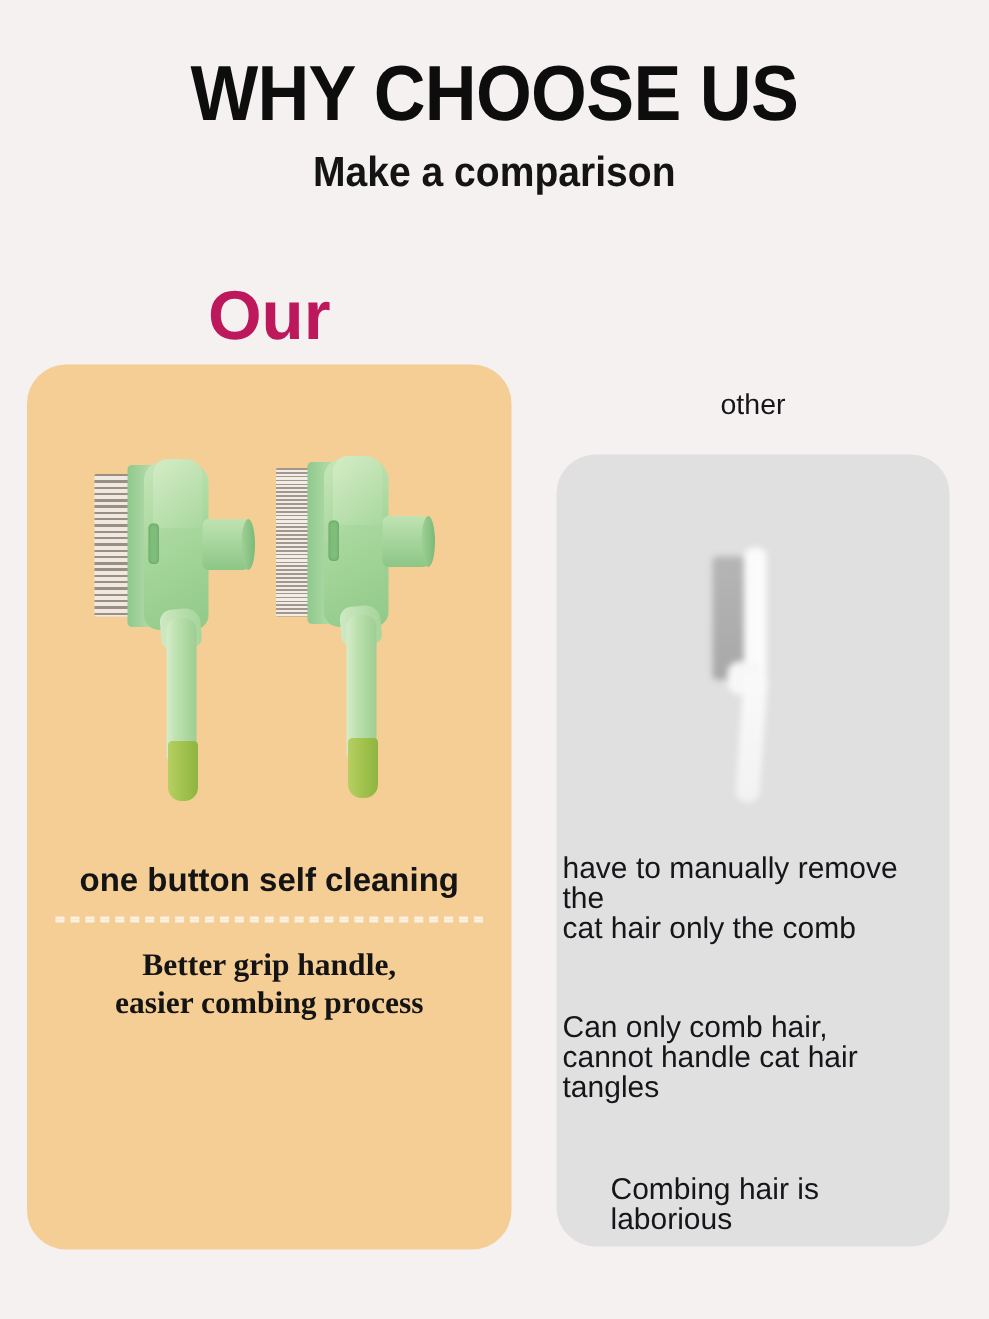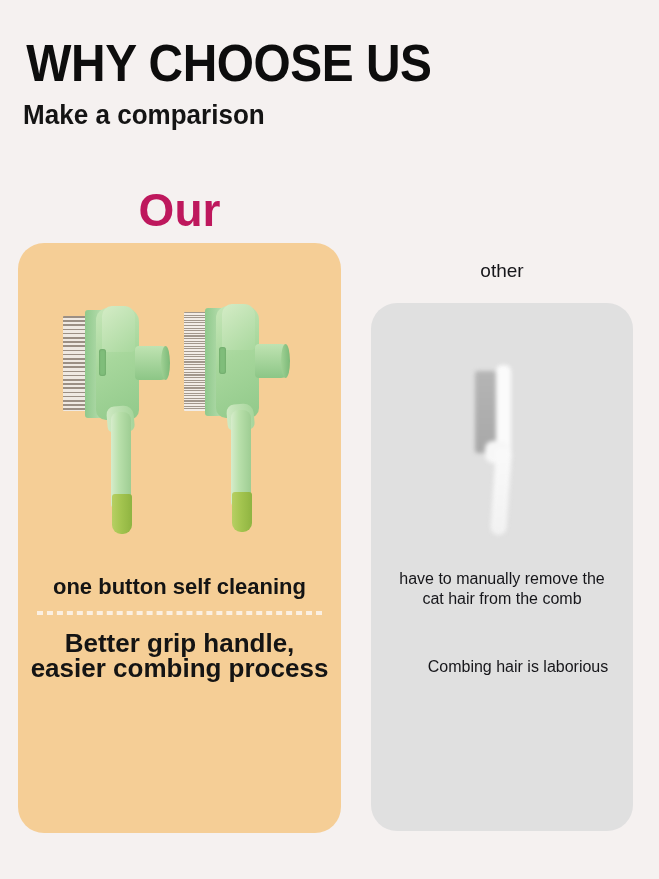--- a/index.html
+++ b/index.html
@@ -14,21 +14,21 @@
     overflow: hidden;
     position: relative;
   }
 
   
   .header {
     position: absolute;
     top: 0;
     left: 0;
     width: 659px;
-    text-align: left;
+    text-align: center;
   }
   .main-title {
     margin: 0;
     padding-top: 34px;
     font-size: 52px;
     line-height: 58px;
     font-weight: 700;
     letter-spacing: -0.5px;
     color: #0d0d0d;
     transform: scaleX(0.92);
@@ -285,38 +285,37 @@
     text-align: center;
     color: #141414;
     font-weight: 700;
     font-size: 22px;
     line-height: 28px;
     padding: 0 10px;
     box-sizing: border-box;
   }
   .feature-1 { padding-top: 10px; padding-bottom: 10px; }
   .feature-2 { padding-top: 14px; padding-bottom: 12px; }
-  .feature-3 { padding-top: 16px; font-size: 26px; line-height: 25px; }
+  .feature-3 { padding-top: 16px; font-size: 21px; line-height: 25px; font-family: Liberation Serif, serif; }
   .divider {
     height: 0;
     margin: 0 19px;
     border-top: 2px dashed #fbf0e2;
   }
 
   .other-features {
     position: absolute;
     left: 0;
     top: 258px;
     width: 262px;
   }
   .o-feature {
-    text-align: center;
     color: #16161a;
     font-weight: 400;
-    font-size: 16px;
+    font-size: 20px;
     line-height: 20px;
     padding: 0 4px;
     box-sizing: border-box;
   }
   .o-feature-1 { padding-top: 8px; }
   .o-feature-2 { padding-top: 46px; }
   .o-feature-3 { padding-top: 48px; margin-left: 32px; }
 </style>
 </head>
 <body>
@@ -383,20 +382,24 @@
       <div class="oc-bristles"></div>
       <div class="oc-spine"></div>
       <div class="oc-joint"></div>
       <div class="oc-handle"></div>
     </div>
   </div>
 
   <div class="other-features">
     <div class="o-feature o-feature-1">
       <div>have to manually remove the</div>
-      <div>cat hair from the comb</div>
+      <div>cat hair only the comb</div>
+    </div>
+    <div class="o-feature o-feature-2">
+      <div>Can only comb hair,</div>
+      <div>cannot handle cat hair tangles</div>
     </div>
     <div class="o-feature o-feature-3">
       <div>Combing hair is laborious</div>
     </div>
   </div>
 
 </div>
 
 </body></html>

